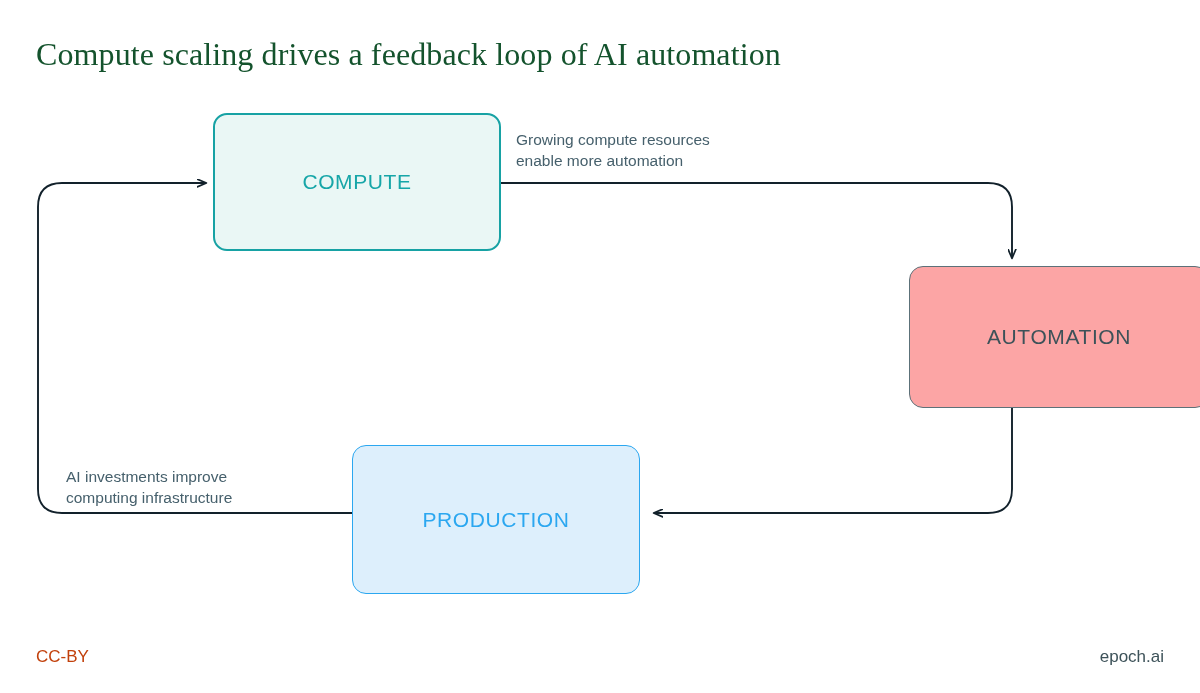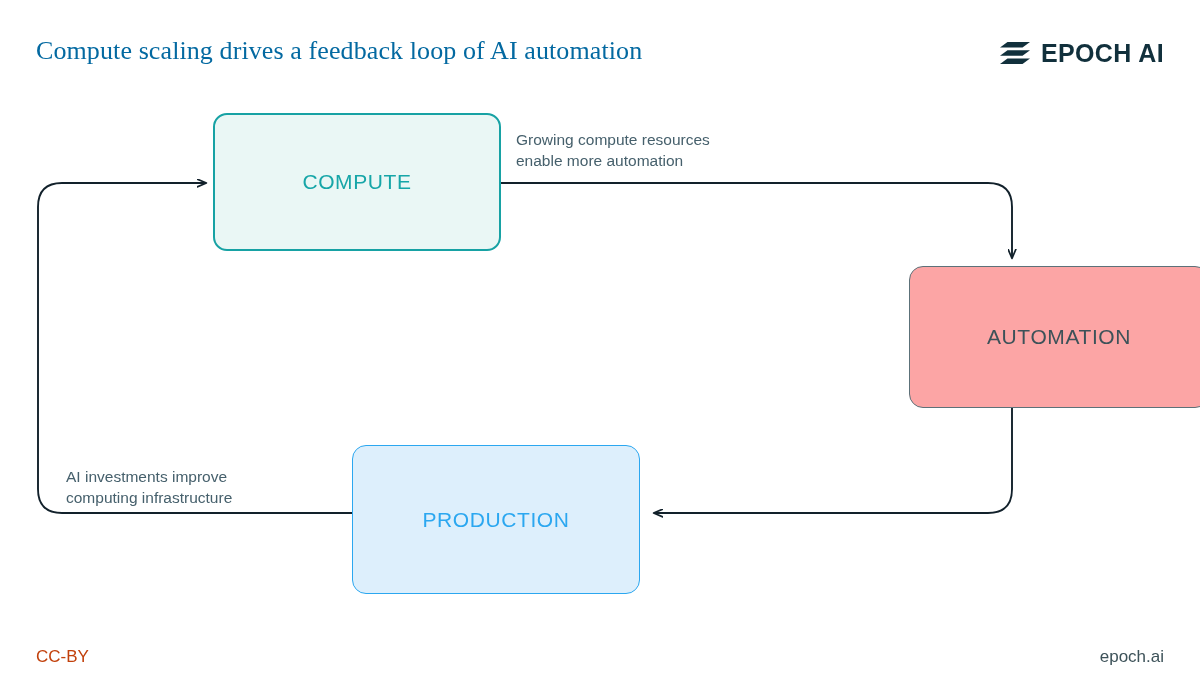--- a/index.html
+++ b/index.html
@@ -15,23 +15,23 @@
     font-family: "Liberation Sans", sans-serif;
     overflow: hidden;
   }
 
   
   #page-title {
     position: absolute;
     left: 36px;
     top: 36px;
     font-family: "Liberation Serif", serif;
-    font-size: 26px;
+    font-size: 32px;
     font-weight: 400;
-    color: #0369a1;
+    color: #14532d;
     letter-spacing: 0.1px;
     white-space: nowrap;
   }
   #logo {
     position: absolute;
     right: 36px;
     top: 38px;
     display: flex;
     align-items: center;
     gap: 11px;
@@ -144,32 +144,20 @@
     color: #3d5259;
   }
 </style>
 </head>
 <body>
 
 <div id="page">
 
   <div id="page-title">Compute scaling drives a feedback loop of AI automation</div>
 
-  <div id="logo">
-    <span class="logo-mark">
-      <svg viewBox="0 0 30 22" width="30" height="22" aria-hidden="true">
-        <g fill="#11303c">
-          <polygon points="7.5,0 30,0 22.5,5.5 0,5.5"></polygon>
-          <polygon points="7.5,8.2 30,8.2 22.5,13.7 0,13.7"></polygon>
-          <polygon points="7.5,16.4 30,16.4 22.5,21.9 0,21.9"></polygon>
-        </g>
-      </svg>
-    </span>
-    <span class="logo-text">EPOCH AI</span>
-  </div>
 
   <div id="diagram">
 
     <svg id="connectors" viewBox="0 0 1200 693">
       <defs>
         <marker id="arrowhead" markerWidth="11" markerHeight="9" refX="9.4" refY="4.5" orient="auto" markerUnits="userSpaceOnUse">
           <path d="M0.6,0.6 L9.8,4.5 L0.6,8.4" fill="none" stroke="#12212b" stroke-width="1.7" stroke-linecap="round" stroke-linejoin="round"></path>
         </marker>
       </defs>
 

